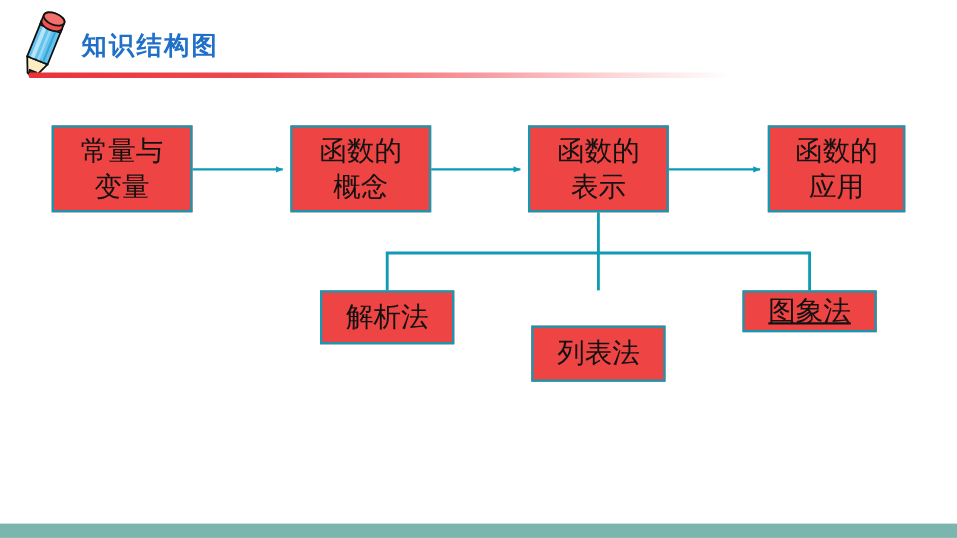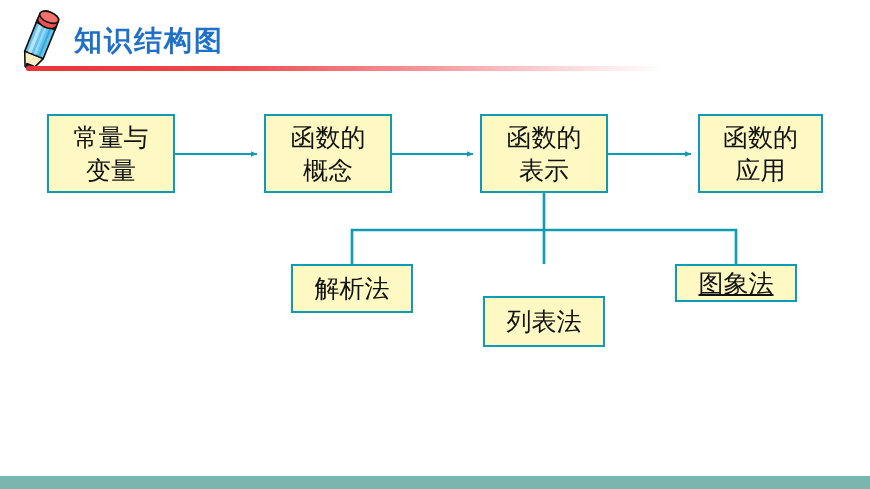--- a/index.html
+++ b/index.html
@@ -30,21 +30,21 @@
     position: absolute;
     left: 12px;
     top: 8px;
     width: 56px;
     height: 64px;
   }
   #title-text {
     position: absolute;
     left: 74px;
     top: 20px;
-    font-size: 28px;
+    font-size: 23px;
     font-weight: bold;
     color: #2070c8;
     letter-spacing: 2px;
     line-height: 42px;
     white-space: nowrap;
   }
   #title-underline {
     position: absolute;
     left: 26px;
     top: 66px;
@@ -59,21 +59,21 @@
     position: absolute;
     left: 0;
     top: 0;
     width: 870px;
     height: 489px;
   }
   .node {
     position: absolute;
     box-sizing: border-box;
     border: 2px solid #0f9bb4;
-    background: #fef9c3;
+    background: #ef4444;
     color: #111111;
     display: flex;
     align-items: center;
     justify-content: center;
     text-align: center;
     font-family: "Liberation Sans", sans-serif;
     font-size: 25px;
     line-height: 33px;
     white-space: pre-line;
     z-index: 3;

